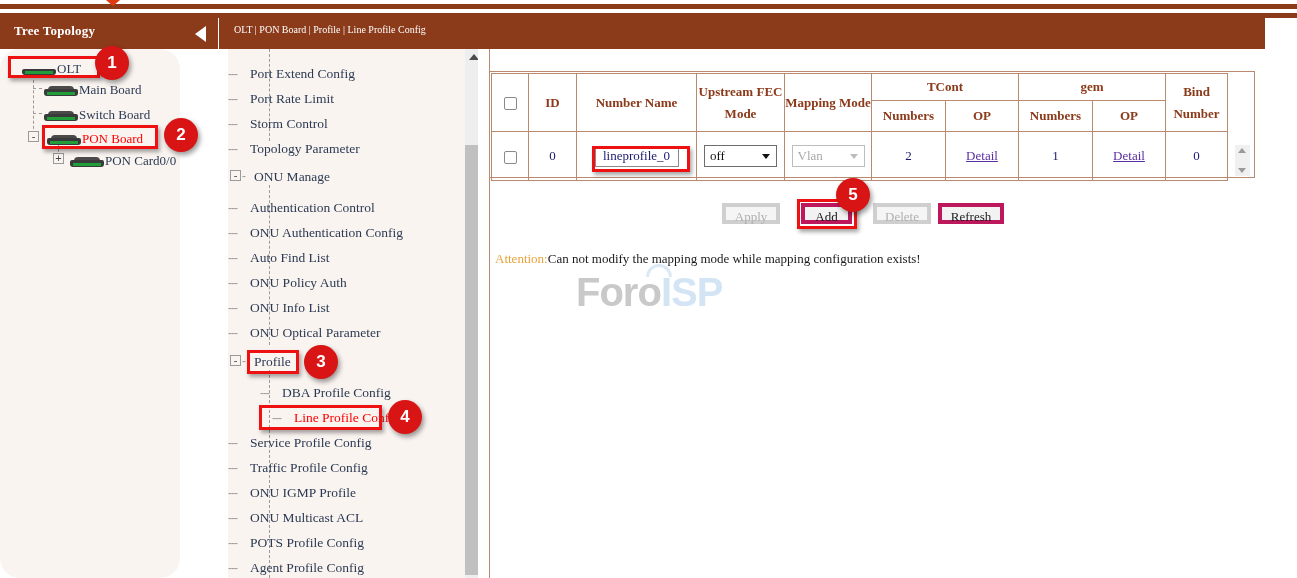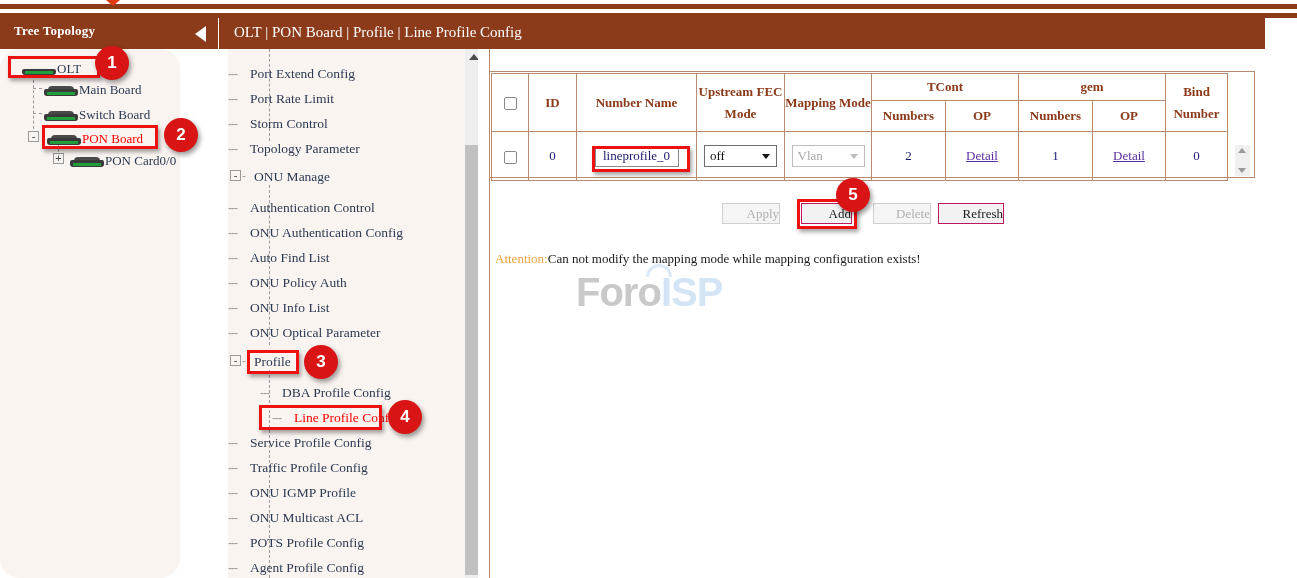--- a/index.html
+++ b/index.html
@@ -41,21 +41,21 @@
     border-bottom:8px solid transparent;
     border-right:11px solid #ffffff;
     cursor:pointer;
   }
   #content-header {
     position:absolute; left:219px; top:18px; width:1046px; height:31px;
     background:#8b3a1a; color:#fff;
   }
   #breadcrumb {
     position:absolute; left:15px; top:6px;
-    font-size:15px; color:#fff;
+    font-size:10px; color:#fff;
   }
 
   
   #tree-panel {
     position:absolute; left:0; top:49px; width:180px; height:529px;
     background:#faf4f1;
     border-radius:20px;
   }
   .tnode { position:absolute; font-size:13px; color:#2b3a52; white-space:nowrap; }
   .tnode .lbl { vertical-align:middle; }
@@ -173,23 +173,23 @@
   }
   #row-scroll .down {
     position:absolute; left:3px; bottom:3px; width:0;height:0;
     border-left:4px solid transparent;border-right:4px solid transparent;
     border-top:5px solid #9a9a9a;
   }
 
   
   .btn {
     position:absolute; height:21px;
-    border:1px solid #be185d; background:#f2f2f2;
+    border:4px solid #be185d; background:#f2f2f2;
     font-family:"Liberation Serif", serif; font-size:13px; color:#1a1a1a;
-    text-align:right; line-height:19px; cursor:pointer;
+    text-align:center; line-height:19px; cursor:pointer;
   }
   .btn.disabled { color:#b0b0b0; border-color:#cfcfcf; background:#f5f5f5; cursor:default; }
 
   
   #attention { position:absolute; left:495px; top:251px; font-size:13px; }
   #attention .att-label { color:#e8a33d; }
   #attention .att-text { color:#1a1a1a; }
 
   
   #watermark {

